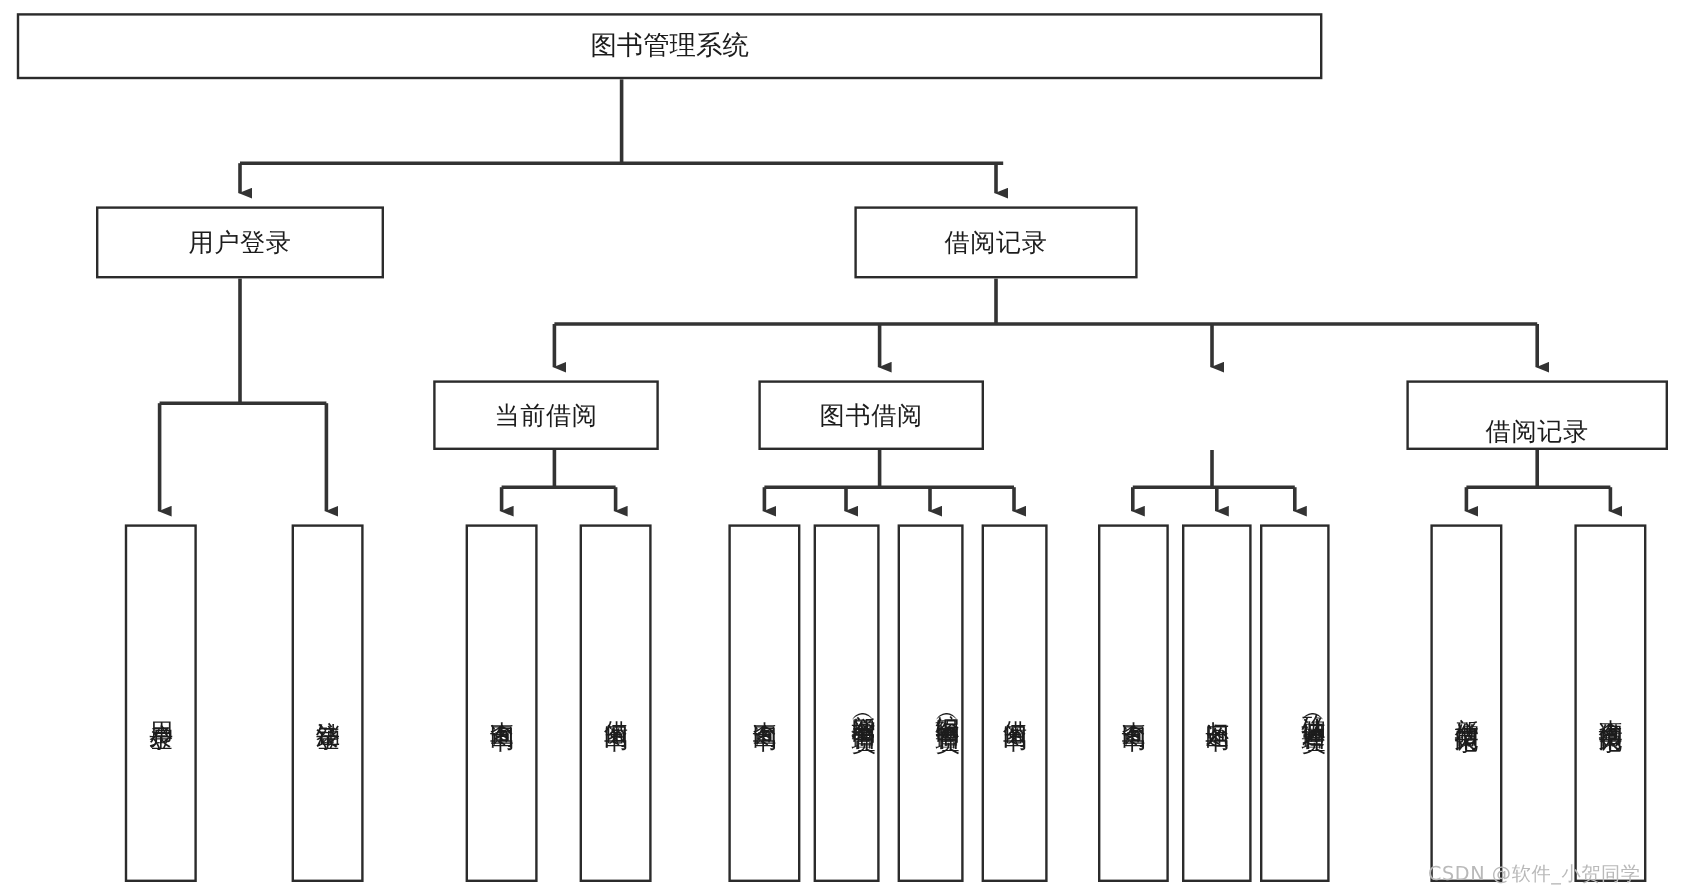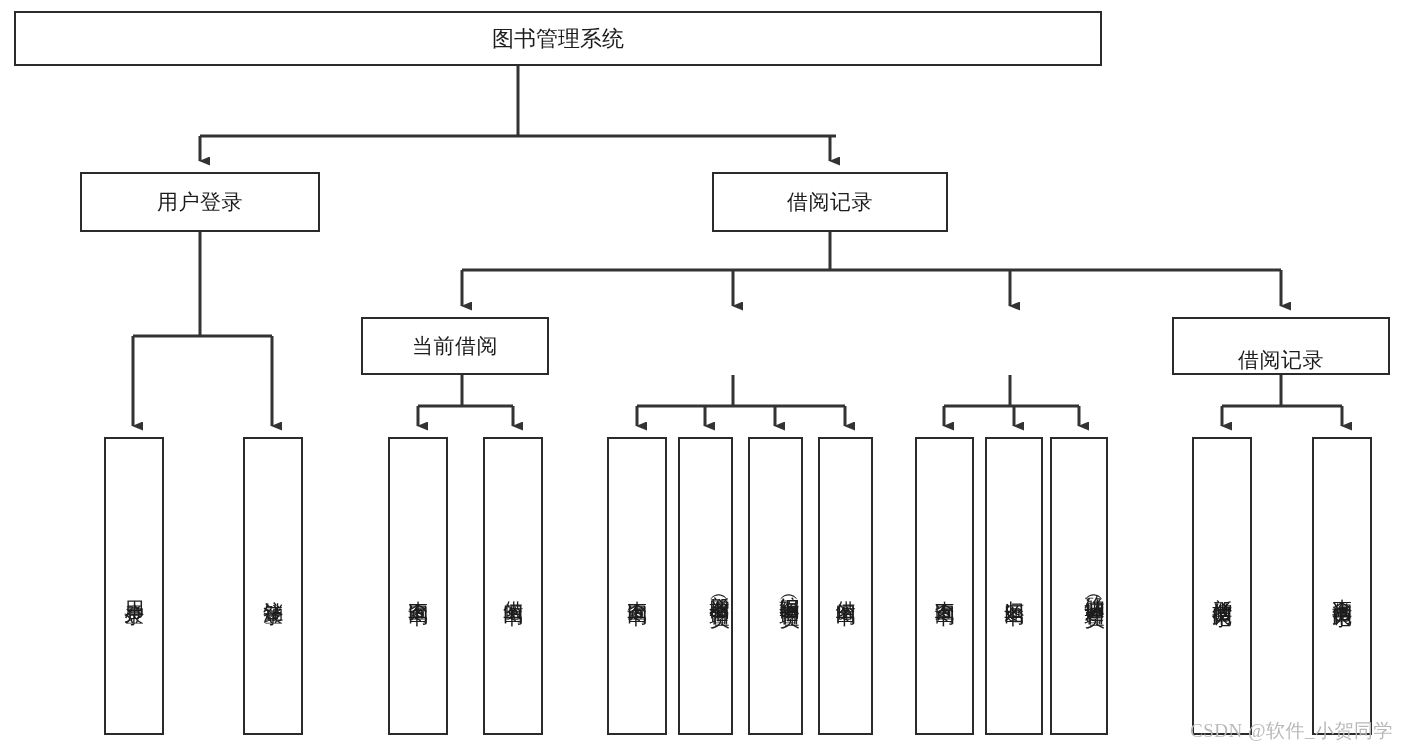--- a/index.html
+++ b/index.html
@@ -54,25 +54,24 @@
     justify-content: center;
     padding-top: 6px;
   }
   .node-v .vtext {
     writing-mode: vertical-rl;
     text-orientation: upright;
     display: block;
   }
   .watermark {
     position: absolute;
-    font-size: 19px;
+    font-size: 16px;
     color: #b9b9b9;
     white-space: nowrap;
     letter-spacing: 0.5px;
-    font-family: Liberation Serif, serif;
   }
 </style>
 </head>
 <body>
 
 <div id="diagram-root">
 
   <svg class="edges" viewBox="0 0 1405 747" width="1405" height="747" xmlns="http://www.w3.org/2000/svg">
     <defs>
       <marker id="arrow" markerWidth="9" markerHeight="11" refX="4.5" refY="10" orient="auto" markerUnits="userSpaceOnUse">
@@ -130,20 +129,23 @@
   <div class="node node-h" style="left:80px; top:172px; width:240px; height:60px;">
     <span>用户登录</span>
   </div>
   <div class="node node-h" style="left:712px; top:172px; width:236px; height:60px;">
     <span>借阅记录</span>
   </div>
 
   <div class="node node-h" style="left:361px; top:317px; width:188px; height:58px;">
     <span>当前借阅</span>
   </div>
+  <div class="node node-h" style="left:632px; top:317px; width:188px; height:58px;">
+    <span>图书借阅</span>
+  </div>
   <div class="node node-h" style="left:1172px; top:317px; width:218px; height:58px;align-items:flex-end;">
     <span>借阅记录</span>
   </div>
 
   <div class="node node-v" style="left:104px; top:437px; width:60px; height:298px; align-items:center;">
     <span class="vtext">用户登录</span>
   </div>
   <div class="node node-v" style="left:243px; top:437px; width:60px; height:298px; align-items:center;">
     <span class="vtext">注销登录</span>
   </div>

